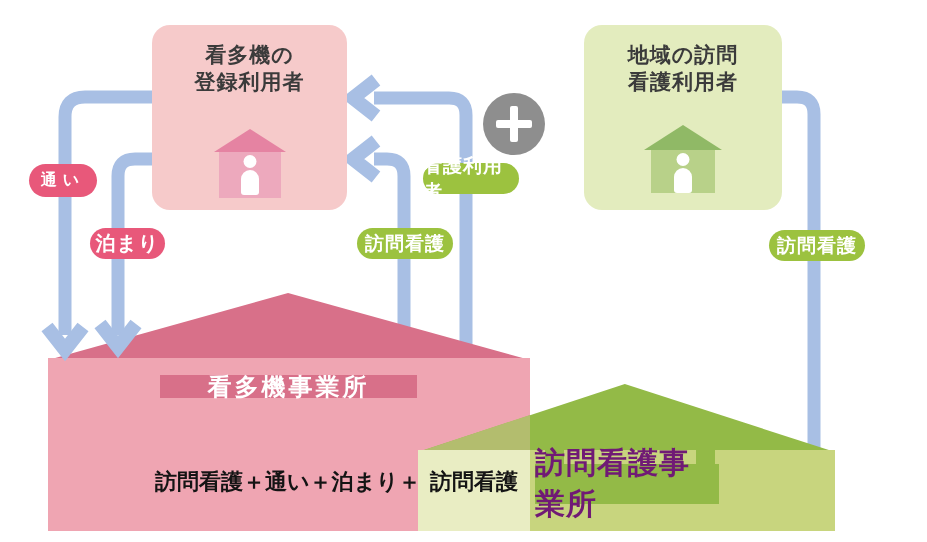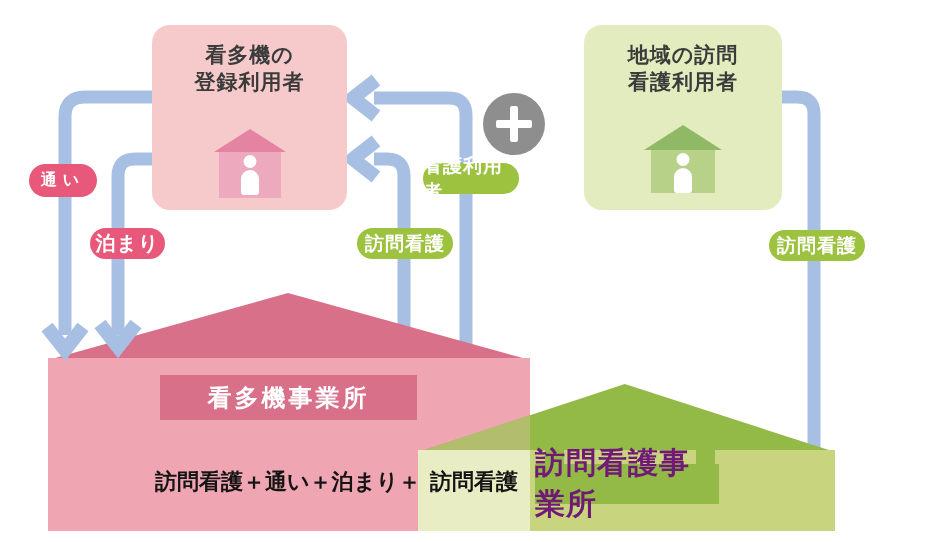--- a/index.html
+++ b/index.html
@@ -32,21 +32,21 @@
   .plus-v{position:absolute;left:27px;top:13px;width:8px;height:36px;background:#fff;border-radius:2px;}
 
   
   .layer-house{z-index:2;}
   .kantaki-roof{left:48px;top:293px;width:482px;height:67px;background:var(--pink-roof);
     clip-path:polygon(0% 100%,49.8% 0%,100% 100%);}
   .kantaki-body{left:48px;top:358px;width:482px;height:173px;background:var(--pink-body);}
   .strap{background:var(--pink-roof);}
   .kantaki-strap-l{left:173px;top:357px;width:20px;height:19px;}
   .kantaki-strap-r{left:377px;top:357px;width:20px;height:19px;}
-  .kantaki-sign{left:160px;top:375px;width:257px;height:45px;background:var(--pink-roof);
+  .kantaki-sign{left:160px;top:375px;width:257px;height:23px;background:var(--pink-roof);
     color:#fff;font-weight:bold;font-size:24px;letter-spacing:3px;display:flex;align-items:center;justify-content:center;z-index:3;}
 
   .kango-roof{left:418px;top:384px;width:417px;height:68px;background:var(--green-roof);
     clip-path:polygon(0% 100%,49.6% 0%,100% 100%);z-index:2;}
   .kango-roof-overlap{left:418px;top:415px;width:112px;height:37px;background:var(--overlap-roof);
     clip-path:polygon(0% 100%,100% 0%,100% 100%);z-index:2;}
   .kango-body{left:418px;top:450px;width:417px;height:81px;background:var(--green-body);z-index:2;}
   .kango-body-overlap{left:418px;top:450px;width:112px;height:81px;background:var(--overlap-body);z-index:2;}
   .kango-strap{background:var(--green-roof);z-index:3;}
   .kango-strap-l{left:545px;top:450px;width:19px;height:15px;}

